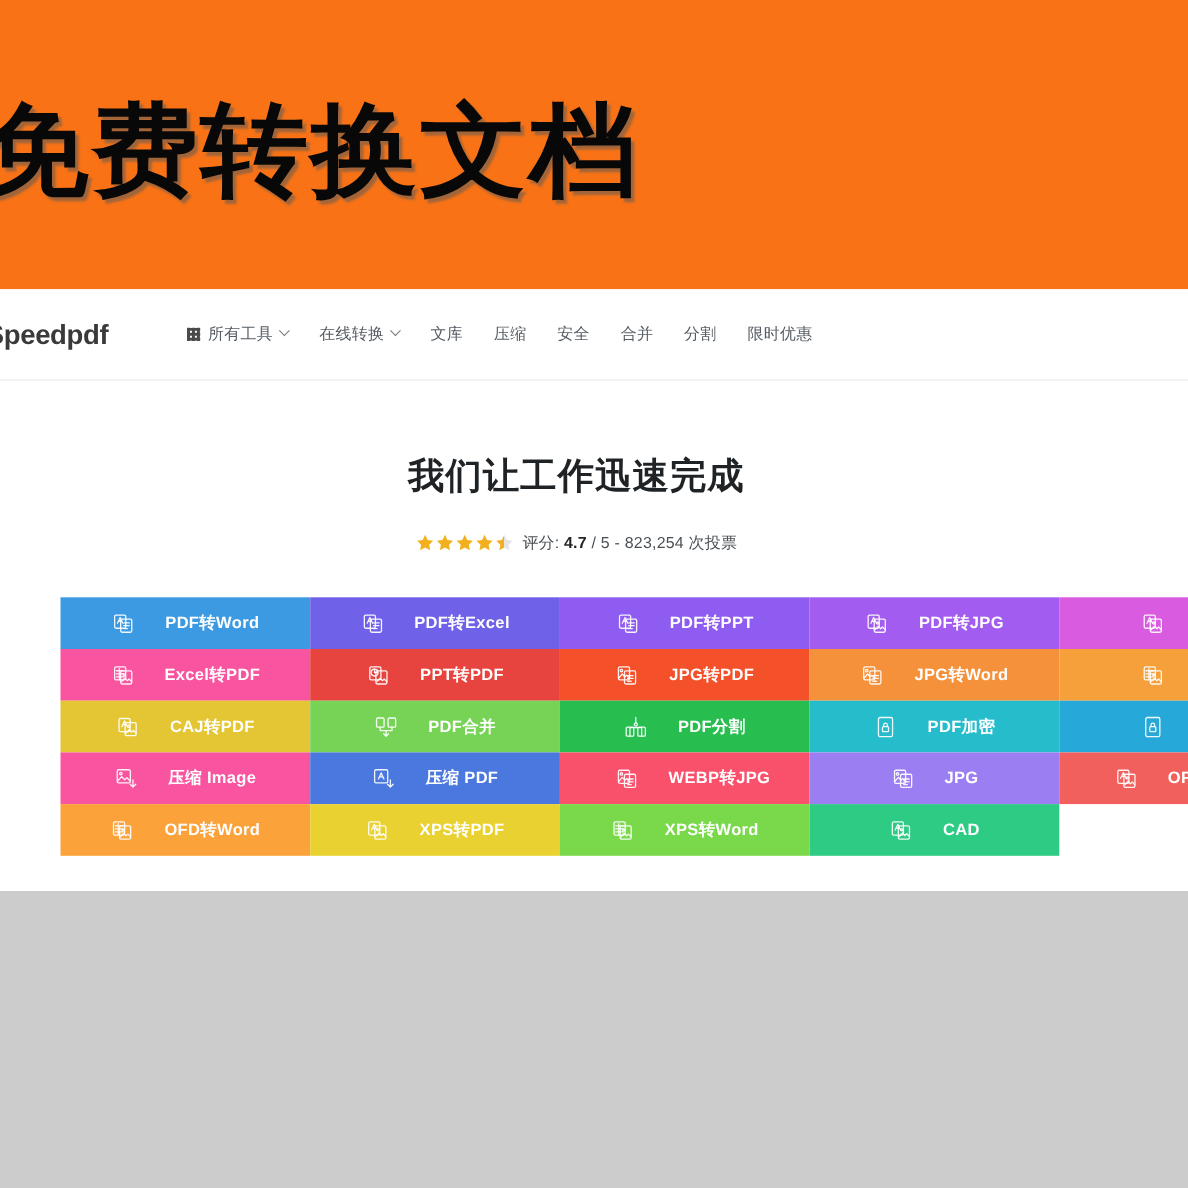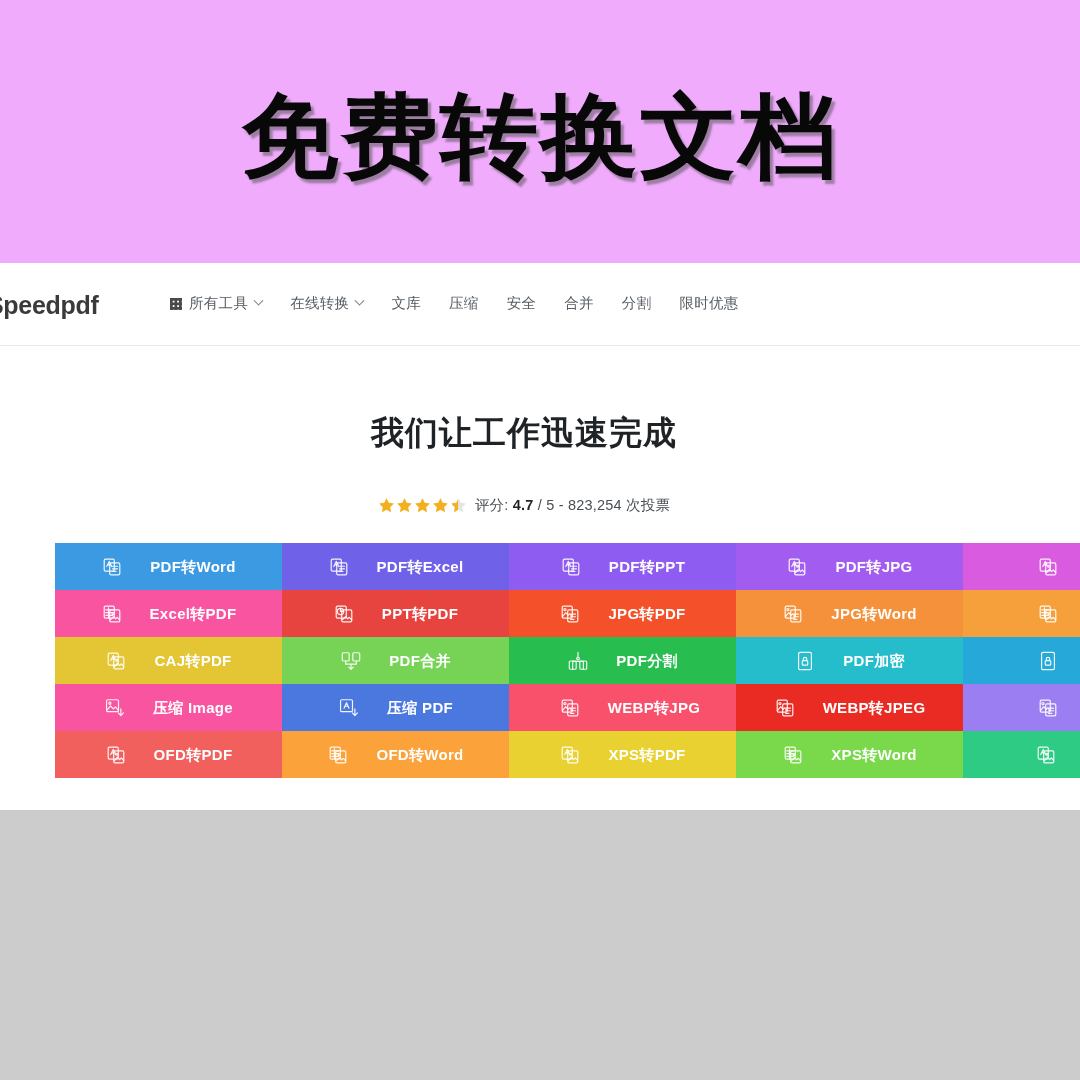--- a/index.html
+++ b/index.html
@@ -9,22 +9,22 @@
     background: #cccccc;
     font-family: "Liberation Sans", "DejaVu Sans", sans-serif;
   }
 
   #page { position: relative; width: 1080px; height: 1080px; background: #cccccc; }
 
   
   .banner {
     position: absolute;
     left: 0; top: 0; width: 1080px; height: 263px;
-    background: #f0abfc;
-    display: flex; align-items: center; justify-content: center;
+    background: #f97316;
+    display: flex; align-items: center; justify-content: flex-start;
   }
   .banner-title {
     font-family: "DejaVu Sans", "Liberation Sans", sans-serif;
     font-size: 92px;
     font-weight: 900;
     color: #080808;
     letter-spacing: 2px;
     line-height: 1;
     padding-top: 10px;
     text-shadow: 3px 4px 2px rgba(90,90,90,0.55);
@@ -100,21 +100,21 @@
   .hero-title {
     text-align: center;
     font-size: 33px;
     font-weight: 700;
     color: #1f2326;
     letter-spacing: 1px;
     margin-top: 65px;
   }
   .rating-row {
     display: flex; align-items: center; justify-content: center;
-    margin-top: 40px;
+    margin-top: 28px;
     gap: 8px;
   }
   .stars { display: flex; align-items: center; gap: 1px; }
   .star { width: 17px; height: 17px; display: block; }
   .rating-text {
     font-size: 14.5px;
     color: #4a4f54;
     letter-spacing: 0.2px;
     white-space: nowrap;
   }
@@ -394,38 +394,28 @@
         <div class="tile" style="background: rgb(249, 80, 108); padding-left: 20px;">
           <svg class="tile-icon" viewBox="0 0 24 24" fill="none" stroke="rgba(255,255,255,0.92)" stroke-width="1.3" stroke-linecap="round" stroke-linejoin="round">
             <rect x="9.5" y="7.5" width="11" height="13" rx="1.4"></rect>
             <rect x="3.5" y="3.5" width="11" height="13" rx="1.4"></rect>
             <circle cx="6.5" cy="7.2" r="1.2"></circle>
             <path d="M3.9 14.6l3.4-4 2.6 2.8 1.6-1.6 2.9 2.8"></path>
             <path d="M12.6 12.2h5.4M12.6 15h5.4M12.6 17.8h3.6"></path>
           </svg>
           <span class="tile-label">WEBP转JPG</span>
         </div>
-        <div class="tile" style="background: rgb(234, 43, 36);">
+        <div class="tile" style="background: rgb(155, 126, 242);">
           <svg class="tile-icon" viewBox="0 0 24 24" fill="none" stroke="rgba(255,255,255,0.92)" stroke-width="1.3" stroke-linecap="round" stroke-linejoin="round">
             <rect x="9.5" y="7.5" width="11" height="13" rx="1.4"></rect>
             <rect x="3.5" y="3.5" width="11" height="13" rx="1.4"></rect>
             <circle cx="6.5" cy="7.2" r="1.2"></circle>
             <path d="M3.9 14.6l3.4-4 2.6 2.8 1.6-1.6 2.9 2.8"></path>
             <path d="M12.6 12.2h5.4M12.6 15h5.4M12.6 17.8h3.6"></path>
           </svg>
-          <span class="tile-label">WEBP转JPEG</span>
-        </div>
-        <div class="tile" style="background: rgb(155, 126, 242);">
-          <svg class="tile-icon" viewBox="0 0 24 24" fill="none" stroke="rgba(255,255,255,0.92)" stroke-width="1.3" stroke-linecap="round" stroke-linejoin="round">
-            <rect x="9.5" y="7.5" width="11" height="13" rx="1.4"></rect>
-            <rect x="3.5" y="3.5" width="11" height="13" rx="1.4"></rect>
-            <circle cx="6.5" cy="7.2" r="1.2"></circle>
-            <path d="M3.9 14.6l3.4-4 2.6 2.8 1.6-1.6 2.9 2.8"></path>
-            <path d="M12.6 12.2h5.4M12.6 15h5.4M12.6 17.8h3.6"></path>
-          </svg>
           <span class="tile-label">JPG</span>
         </div>
         <div class="tile" style="background: rgb(242, 96, 94);">
           <svg class="tile-icon" viewBox="0 0 24 24" fill="none" stroke="rgba(255,255,255,0.92)" stroke-width="1.3" stroke-linecap="round" stroke-linejoin="round">
             <rect x="9.5" y="7.5" width="11" height="13" rx="1.4"></rect>
             <rect x="3.5" y="3.5" width="11" height="13" rx="1.4"></rect>
             <path d="M6.3 11.5l2.7-5.6 2.7 5.6M7.3 9.6h3.4"></path>
             <circle cx="13" cy="11.2" r="1.1"></circle>
             <path d="M10.4 18l3.2-3.6 2.4 2.6 1.8-1.8 2.3 2.6"></path>
           </svg>

